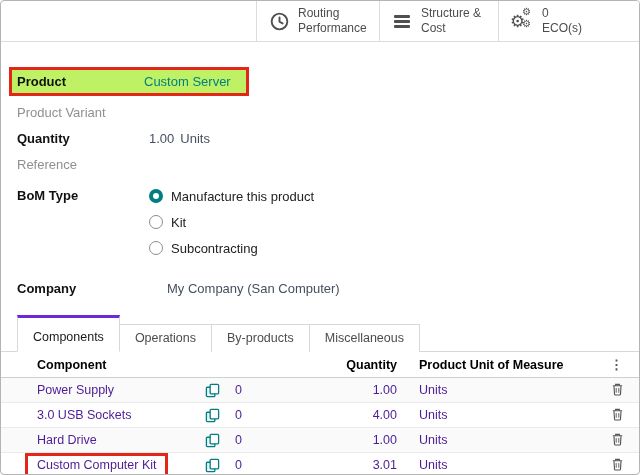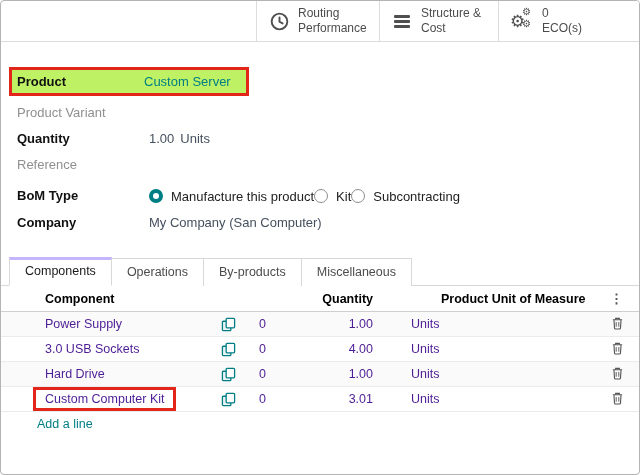--- a/index.html
+++ b/index.html
@@ -34,46 +34,46 @@
   .fvalue.link { color:#017e84; }
   .qty-wrap { display:flex; gap:6px; color:#45505e; }
 
   .red-box {
     display:flex; align-items:center; width:240px; margin-left:-8px; margin-bottom:9px;
     border:3px solid #e3261a; padding:4px 6px 4px 5px; background:#bef264;
   }
   .red-box .flabel { width:127px; }
 
   .bom-row { align-items:flex-start; margin-top:2px; margin-bottom:4px; }
-  .radio-group { display:flex; flex-direction:row; }
+  .radio-group { display:flex; flex-direction:column; }
   .radio-line { display:flex; align-items:center; gap:8px; height:26px; cursor:pointer; }
   .radio { width:14px; height:14px; border-radius:50%; background:#fff; flex:none; }
   .radio.on { border:4.5px solid #017e84; }
   .radio.off { border:1.5px solid #8d8d8d; }
   .radio-label { color:#222; font-size:13px; }
-  .company-row { margin-top:6px; }
+  .company-row { margin-top:20px;gap:18px; }
 
   
   .tabs { display:flex; align-items:flex-end; padding-left:8px; border-bottom:1px solid #d8d8d8; margin-top:28px; height:28px; }
   .tab {
     font-size:12.5px; color:#4c4c4c; padding:6px 15px 7px 15px; background:#fff;
     border:1px solid #d8d8d8; border-bottom:none; margin-bottom:-1px; cursor:pointer; position:relative;
   }
   .tab + .tab { border-left:none; }
-  .tab.active { color:#1a1a1a; border-top:3px solid #c4b5fd; padding-top:4px; border-bottom:1px solid #fff; }
+  .tab.active { color:#1a1a1a; border-top:3px solid #6d28d9; padding-top:12px; border-bottom:1px solid #fff;margin-left:8px; }
 
   
   .grid-row {
     display:grid;
     grid-template-columns:36px 168px 30px 1fr 80px 14px 184px 44px;
-    align-items:center; height:25px; font-size:12.5px;gap:8px;
+    align-items:center; height:25px; font-size:12.5px;
   }
   .thead { height:26px; border-bottom:1px solid #cfcfcf; background:#fff; font-weight:bold; color:#000; }
   .th-qty { text-align:right; }
-  .th-uom { padding-left:8px;margin-left:30px; }
+  .th-uom { padding-left:8px; }
   .th-opt { text-align:right; padding-right:16px; font-weight:bold; color:#555; font-size:13px; cursor:pointer; }
   .trow { border-bottom:1px solid #ebebeb; color:#4c1d95; }
   .trow:nth-child(odd) { background:#fafafa; }
   .cell-qty { text-align:right; }
   .cell-uom { padding-left:8px; }
   .cell-trash { display:flex; justify-content:center; cursor:pointer; }
   .forecast { display:flex; align-items:center; }
   .name-hl {
     display:inline-block; border:3px solid #e3261a; padding:2px 9px; margin-left:-12px; background:#fff;
   }

